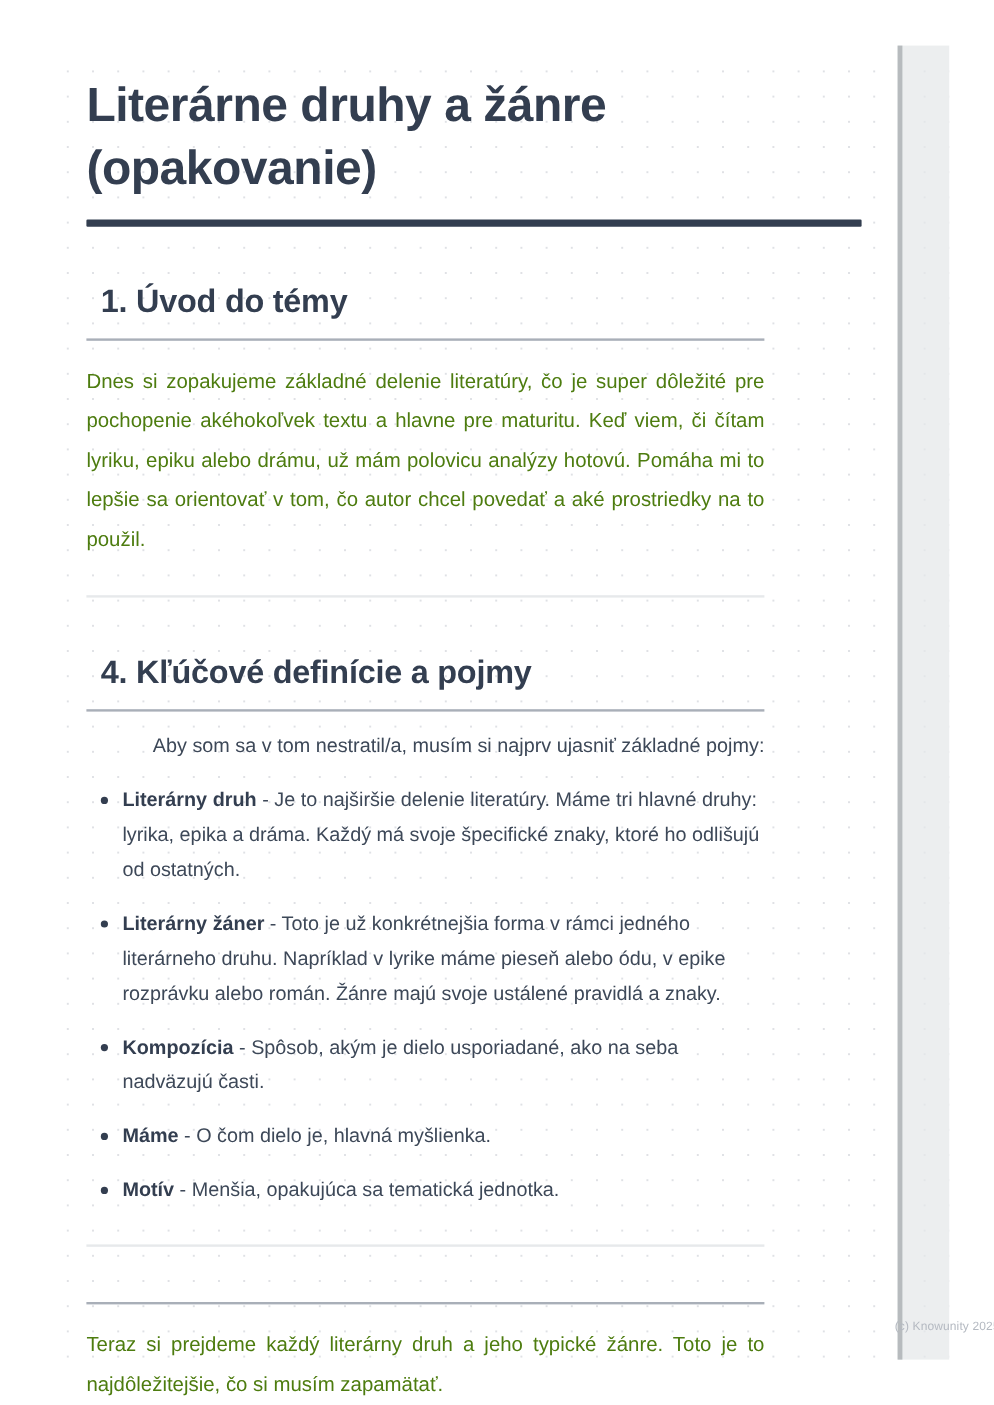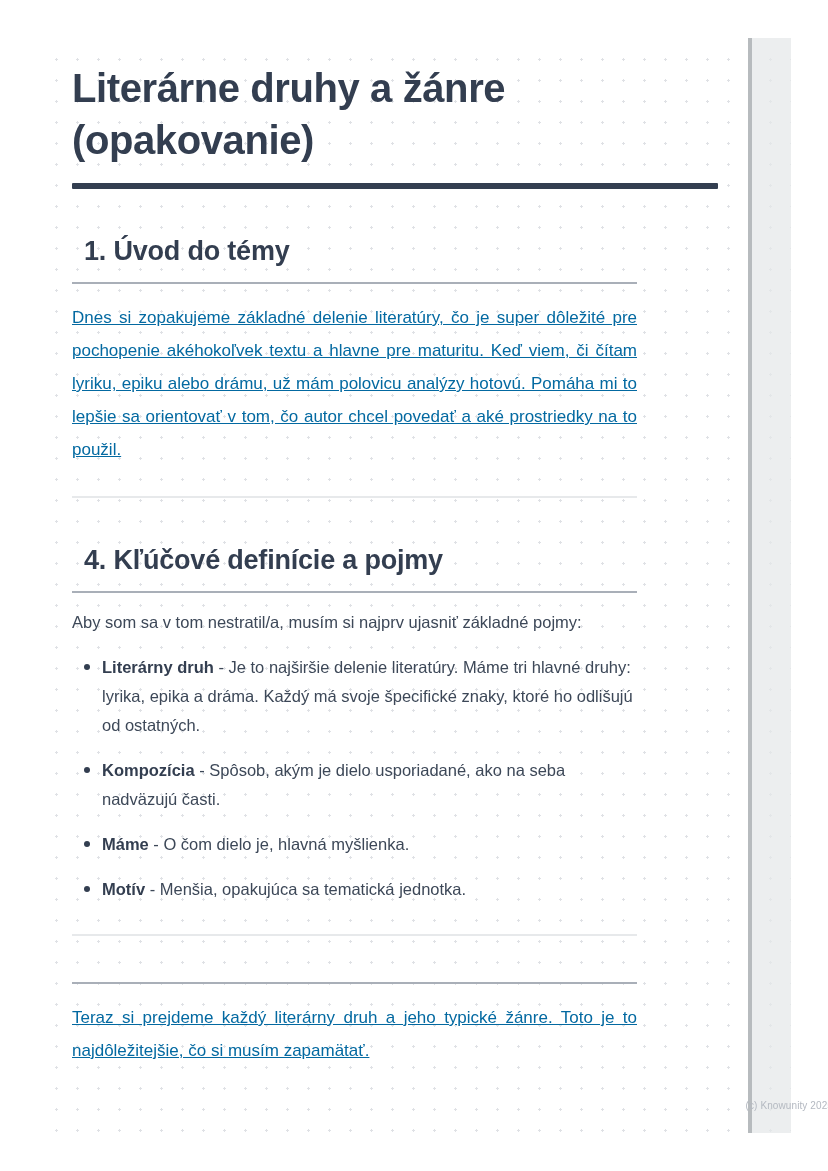--- a/index.html
+++ b/index.html
@@ -67,30 +67,30 @@
   .heading-rule {
     margin-top: 13px;
     width: 565px; height: 2px;
     background: #a9afb8;
   }
   .para {
     margin: 17px 0 0 0;
     width: 565px;
     font-size: 17px;
     line-height: 33px;
-    color: #0369a1;
+    color: #4d7c0f;
     text-align: justify;
-    text-decoration: underline;
   }
   .intro-line {
     margin: 17px 0 0 0;
     width: 565px;
     font-size: 16.5px;
     line-height: 24px;
     color: #3d4858;
+    text-align: right;
   }
   .section-divider {
     margin-top: 30px;
     width: 565px; height: 2px;
     background: #e7e9eb;
   }
   .section-spacer { height: 33px; }
   .def-list {
     margin: 19px 0 12px 0;
     padding: 0 0 0 12px;
@@ -149,20 +149,23 @@
     <div class="section">
       <h2 class="section-heading">4. Kľúčové definície a pojmy</h2>
       <div class="heading-rule"></div>
       <p class="intro-line">Aby som sa v tom nestratil/a, musím si najprv ujasniť základné pojmy:</p>
 
       <ul class="def-list">
         <li>
           <span class="bullet-dot"></span><span class="def-term">Literárny druh</span><span> - Je to najširšie delenie literatúry. Máme tri hlavné druhy: lyrika, epika a dráma. Každý má svoje špecifické znaky, ktoré ho odlišujú od ostatných.</span>
         </li>
         <li>
+          <span class="bullet-dot"></span><span class="def-term">Literárny žáner</span><span> - Toto je už konkrétnejšia forma v rámci jedného literárneho druhu. Napríklad v lyrike máme pieseň alebo ódu, v epike rozprávku alebo román. Žánre majú svoje ustálené pravidlá a znaky.</span>
+        </li>
+        <li>
           <span class="bullet-dot"></span><span class="def-term">Kompozícia</span><span> - Spôsob, akým je dielo usporiadané, ako na seba nadväzujú časti.</span>
         </li>
         <li>
           <span class="bullet-dot"></span><span class="def-term">Máme</span><span> - O čom dielo je, hlavná myšlienka.</span>
         </li>
         <li>
           <span class="bullet-dot"></span><span class="def-term">Motív</span><span> - Menšia, opakujúca sa tematická jednotka.</span>
         </li>
       </ul>
 

